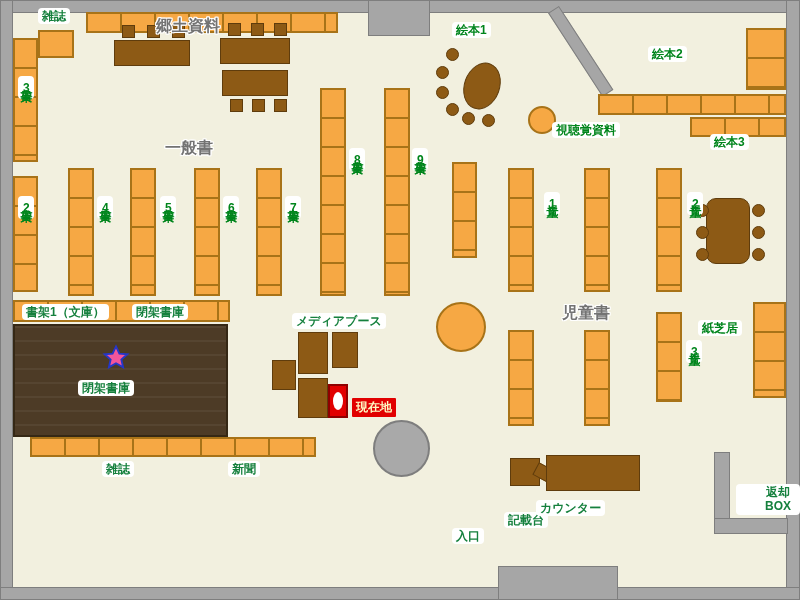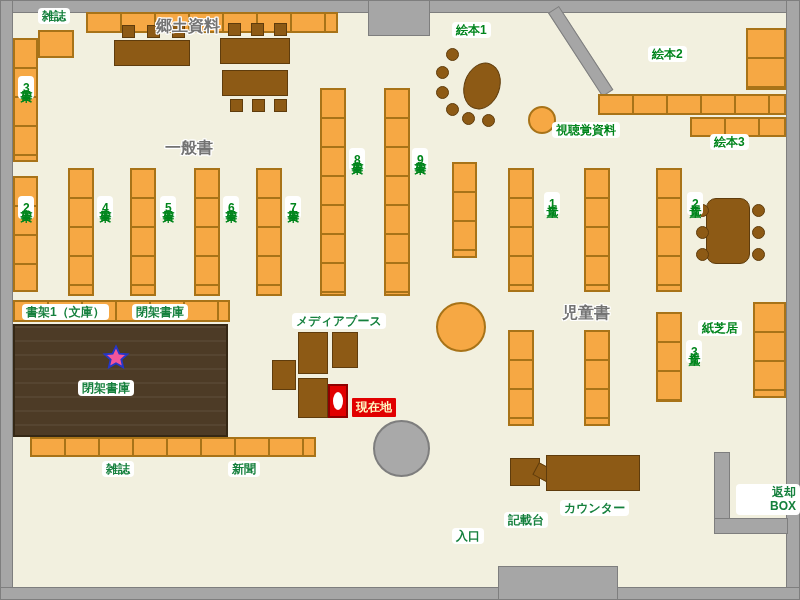--- a/index.html
+++ b/index.html
@@ -15,21 +15,21 @@
   .table{position:absolute;background:#8d5a15;border:1px solid #5f3c0c;box-sizing:border-box;z-index:2;}
   .chair{position:absolute;width:13px;height:13px;background:#8d5a15;border:1px solid #5f3c0c;box-sizing:border-box;z-index:2;}
   .kchair{position:absolute;width:13px;height:13px;background:#8d5a15;border:1px solid #5f3c0c;border-radius:50%;box-sizing:border-box;z-index:2;}
   .stacks{position:absolute;background:#4d3b26;border:2px solid #352815;box-sizing:border-box;z-index:2;
     background-image:repeating-linear-gradient(to bottom,rgba(255,255,255,.05) 0,rgba(255,255,255,.05) 2px,transparent 2px,transparent 14px);}
   .pillar{position:absolute;background:#a9a9a9;border:2px solid #7e7e7e;border-radius:50%;box-sizing:border-box;z-index:3;}
   .lbl{position:absolute;background:#fff;border-radius:4px;padding:1px 4px;font-weight:bold;font-size:12px;line-height:1.2;white-space:nowrap;z-index:5;}
   .lbl.green{color:#00851c;}
   .lbl.blue{color:#15803d;}
   .lbl.vert{writing-mode:vertical-rl;text-orientation:upright;padding:3px 1px;letter-spacing:1px;}
-  .lbl.wrap{white-space:normal;width:36px;text-align:right;padding-left:24px;}
+  .lbl.wrap{white-space:normal;width:36px;text-align:center;padding-left:24px;}
   .area-title{position:absolute;color:#737373;font-weight:bold;font-size:16px;white-space:nowrap;z-index:6;
     text-shadow:-1px -1px 0 #fff,1px -1px 0 #fff,-1px 1px 0 #fff,1px 1px 0 #fff,-1px 0 0 #fff,1px 0 0 #fff,0 -1px 0 #fff,0 1px 0 #fff;}
   .here{position:absolute;background:#e10000;color:#fef9c3;border-radius:1px;padding:1px 4px;font-weight:bold;font-size:12px;white-space:nowrap;z-index:7;}
   .redbooth{position:absolute;background:#e10000;border:2px solid #8f0000;box-sizing:border-box;z-index:4;}
   .redbooth .oval{position:absolute;left:3px;top:6px;width:10px;height:18px;background:#fff;border-radius:50%;}
   .star{position:absolute;z-index:7;}
 </style>
 </head>
 <body>
 
@@ -120,21 +120,21 @@
   <div class="area-title" style="left:562px;top:303px">児童書</div>
 
   <div class="lbl blue" style="left:38px;top:8px">雑誌</div>
   <div class="lbl blue" style="left:22px;top:304px">書架1（文庫）</div>
   <div class="lbl blue" style="left:132px;top:304px">閉架書庫</div>
   <div class="lbl blue" style="left:78px;top:380px">閉架書庫</div>
   <div class="lbl blue" style="left:292px;top:313px">メディアブース</div>
   <div class="lbl blue" style="left:102px;top:461px">雑誌</div>
   <div class="lbl blue" style="left:228px;top:461px">新聞</div>
   <div class="lbl blue" style="left:504px;top:512px">記載台</div>
-  <div class="lbl blue" style="left:560px;top:500px">カウンター</div>
+  <div class="lbl blue" style="left:536px;top:500px">カウンター</div>
   <div class="lbl blue wrap" style="left:736px;top:484px">返却BOX</div>
   <div class="lbl blue" style="left:452px;top:528px">入口</div>
 
   <div class="lbl green" style="left:452px;top:22px">絵本1</div>
   <div class="lbl green" style="left:648px;top:46px">絵本2</div>
   <div class="lbl green" style="left:710px;top:134px">絵本3</div>
   <div class="lbl green" style="left:552px;top:122px">視聴覚資料</div>
   <div class="lbl green" style="left:698px;top:320px">紙芝居</div>
 
   <div class="lbl green vert" style="left:18px;top:76px">書架3</div>

